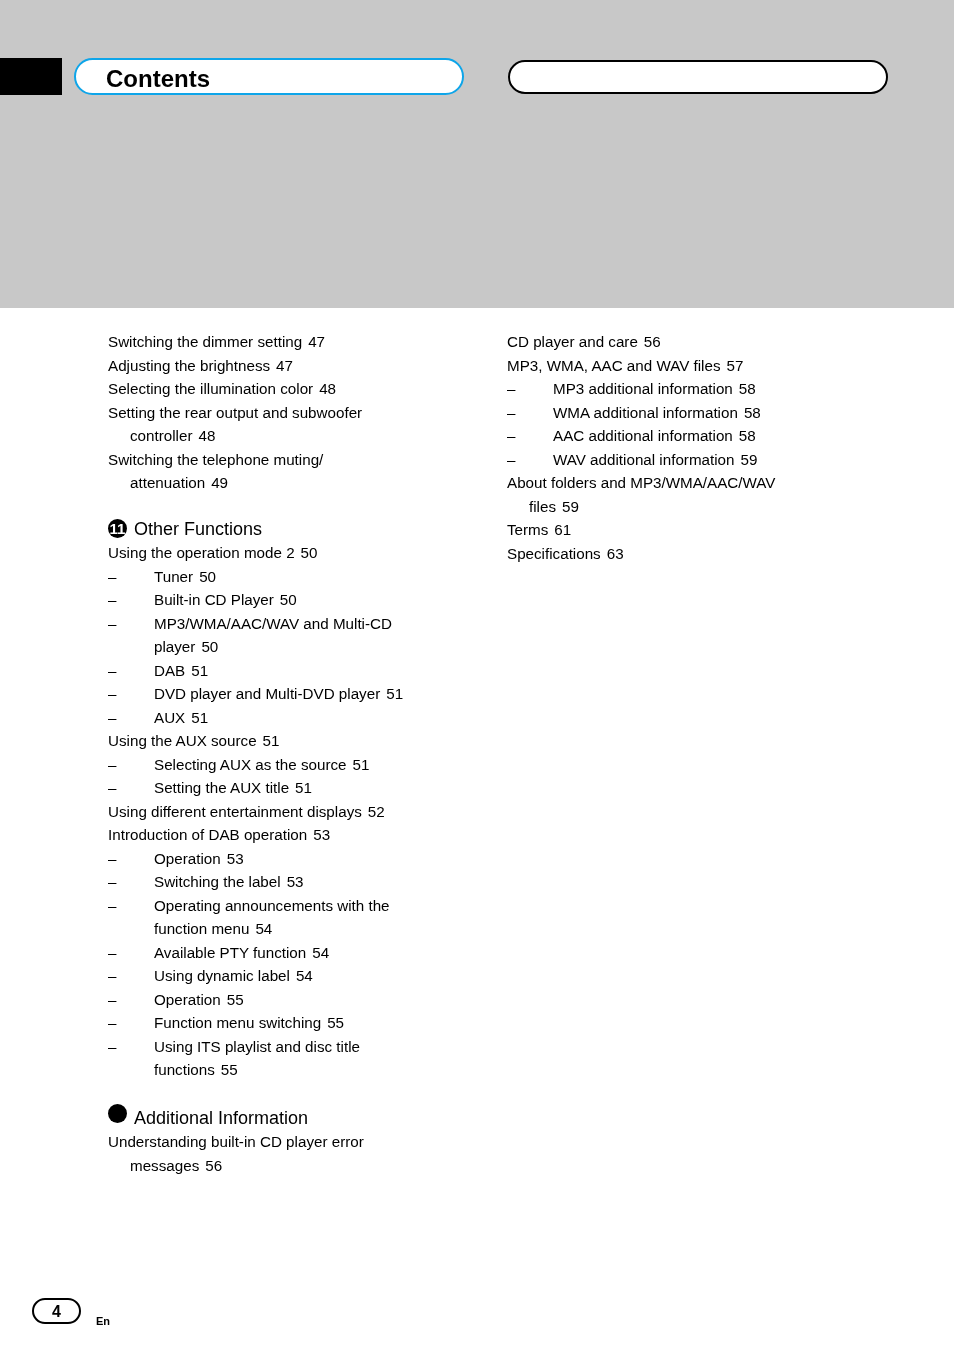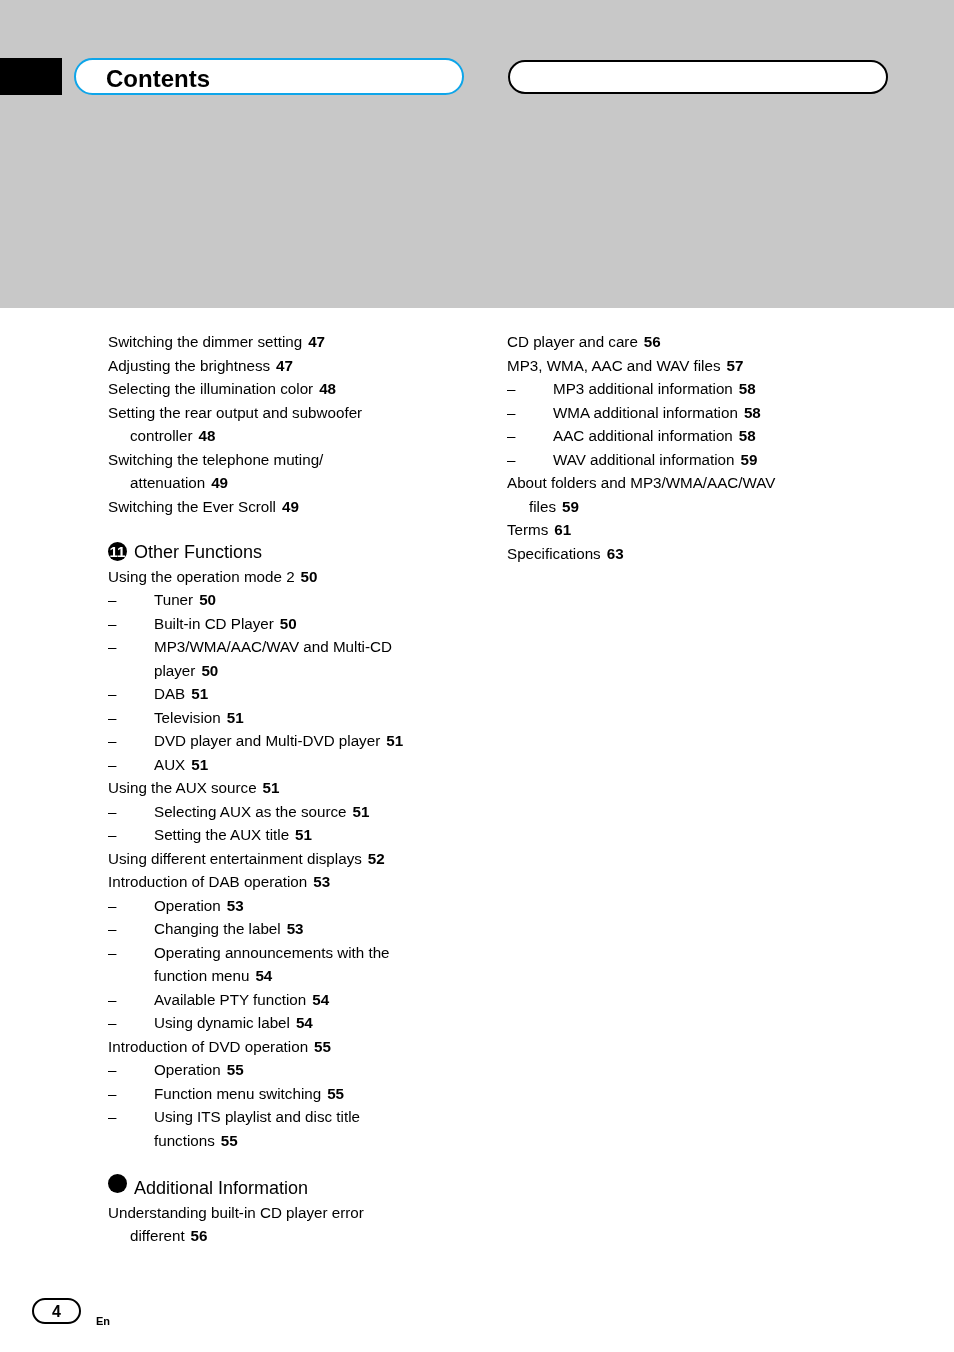--- a/index.html
+++ b/index.html
@@ -77,21 +77,21 @@
   }
   .col-left { left: 108px; width: 390px; }
   .col-right { left: 507px; width: 400px; }
 
   .entry {
     position: relative;
     white-space: normal;
   }
   .entry .lbl { }
   .entry .pg {
-    font-weight: bold;
+    font-weight: normal;
     margin-left: 6px;
     text-align: center;
   }
   .lvl1 { padding-left: 0; }
   .lvl2 {
     padding-left: 46px;
     text-indent: -46px;
   }
   .lvl2 .dash {
     display: inline-block;
@@ -174,56 +174,53 @@
 
 <div class="columns">
   <div class="col col-left" id="col-left">
       <div class="entry lvl1"><span class="lbl">Switching the dimmer setting</span><span class="pg">47</span></div>
       <div class="entry lvl1"><span class="lbl">Adjusting the brightness</span><span class="pg">47</span></div>
       <div class="entry lvl1"><span class="lbl">Selecting the illumination color</span><span class="pg">48</span></div>
       <div class="entry lvl1"><span class="lbl">Setting the rear output and subwoofer</span></div>
       <div class="entry cont"><span class="lbl">controller</span><span class="pg">48</span></div>
       <div class="entry lvl1"><span class="lbl">Switching the telephone muting/</span></div>
       <div class="entry cont"><span class="lbl">attenuation</span><span class="pg">49</span></div>
-      <div class="entry lvl1"><span class="lbl">Switching the Ever Scroll</span><span class="pg">49</span></div>
       <div class="section-head">
         <span class="badge">11</span>
         <span class="sh-text">Other Functions</span>
       </div>
       <div class="entry lvl1"><span class="lbl">Using the operation mode 2</span><span class="pg">50</span></div>
       <div class="entry lvl2"><span class="dash">–</span><span class="lbl">Tuner</span><span class="pg">50</span></div>
       <div class="entry lvl2"><span class="dash">–</span><span class="lbl">Built-in CD Player</span><span class="pg">50</span></div>
       <div class="entry lvl2"><span class="dash">–</span><span class="lbl">MP3/WMA/AAC/WAV and Multi-CD</span></div>
       <div class="entry cont2"><span class="lbl">player</span><span class="pg">50</span></div>
       <div class="entry lvl2"><span class="dash">–</span><span class="lbl">DAB</span><span class="pg">51</span></div>
-      <div class="entry lvl2"><span class="dash">–</span><span class="lbl">Television</span><span class="pg">51</span></div>
       <div class="entry lvl2"><span class="dash">–</span><span class="lbl">DVD player and Multi-DVD player</span><span class="pg">51</span></div>
       <div class="entry lvl2"><span class="dash">–</span><span class="lbl">AUX</span><span class="pg">51</span></div>
       <div class="entry lvl1"><span class="lbl">Using the AUX source</span><span class="pg">51</span></div>
       <div class="entry lvl2"><span class="dash">–</span><span class="lbl">Selecting AUX as the source</span><span class="pg">51</span></div>
       <div class="entry lvl2"><span class="dash">–</span><span class="lbl">Setting the AUX title</span><span class="pg">51</span></div>
       <div class="entry lvl1"><span class="lbl">Using different entertainment displays</span><span class="pg">52</span></div>
       <div class="entry lvl1"><span class="lbl">Introduction of DAB operation</span><span class="pg">53</span></div>
       <div class="entry lvl2"><span class="dash">–</span><span class="lbl">Operation</span><span class="pg">53</span></div>
-      <div class="entry lvl2"><span class="dash">–</span><span class="lbl">Changing the label</span><span class="pg">53</span></div>
+      <div class="entry lvl2"><span class="dash">–</span><span class="lbl">Switching the label</span><span class="pg">53</span></div>
       <div class="entry lvl2"><span class="dash">–</span><span class="lbl">Operating announcements with the</span></div>
       <div class="entry cont2"><span class="lbl">function menu</span><span class="pg">54</span></div>
       <div class="entry lvl2"><span class="dash">–</span><span class="lbl">Available PTY function</span><span class="pg">54</span></div>
       <div class="entry lvl2"><span class="dash">–</span><span class="lbl">Using dynamic label</span><span class="pg">54</span></div>
-      <div class="entry lvl1"><span class="lbl">Introduction of DVD operation</span><span class="pg">55</span></div>
       <div class="entry lvl2"><span class="dash">–</span><span class="lbl">Operation</span><span class="pg">55</span></div>
       <div class="entry lvl2"><span class="dash">–</span><span class="lbl">Function menu switching</span><span class="pg">55</span></div>
       <div class="entry lvl2"><span class="dash">–</span><span class="lbl">Using ITS playlist and disc title</span></div>
       <div class="entry cont2"><span class="lbl">functions</span><span class="pg">55</span></div>
       <div class="section-head">
         <span class="badge plain"></span>
         <span class="sh-text">Additional Information</span>
       </div>
       <div class="entry lvl1"><span class="lbl">Understanding built-in CD player error</span></div>
-      <div class="entry cont"><span class="lbl">different</span><span class="pg">56</span></div>
+      <div class="entry cont"><span class="lbl">messages</span><span class="pg">56</span></div>
     </div>
   <div class="col col-right" id="col-right">
       <div class="entry lvl1"><span class="lbl">CD player and care</span><span class="pg">56</span></div>
       <div class="entry lvl1"><span class="lbl">MP3, WMA, AAC and WAV files</span><span class="pg">57</span></div>
       <div class="entry lvl2"><span class="dash">–</span><span class="lbl">MP3 additional information</span><span class="pg">58</span></div>
       <div class="entry lvl2"><span class="dash">–</span><span class="lbl">WMA additional information</span><span class="pg">58</span></div>
       <div class="entry lvl2"><span class="dash">–</span><span class="lbl">AAC additional information</span><span class="pg">58</span></div>
       <div class="entry lvl2"><span class="dash">–</span><span class="lbl">WAV additional information</span><span class="pg">59</span></div>
       <div class="entry lvl1"><span class="lbl">About folders and MP3/WMA/AAC/WAV</span></div>
       <div class="entry cont"><span class="lbl">files</span><span class="pg">59</span></div>

